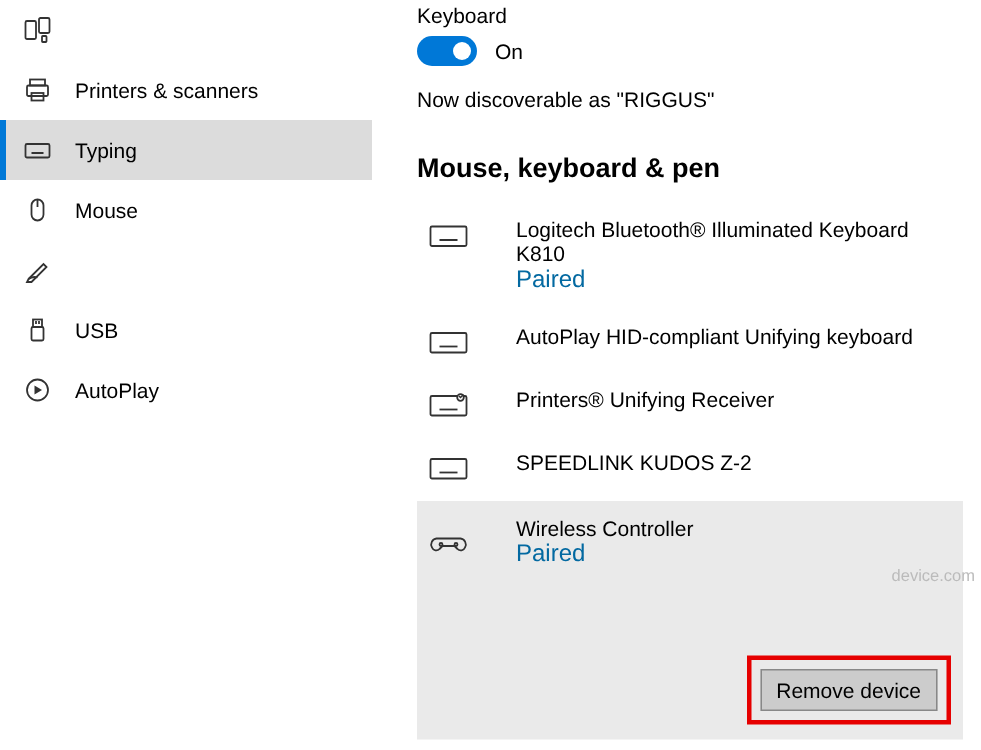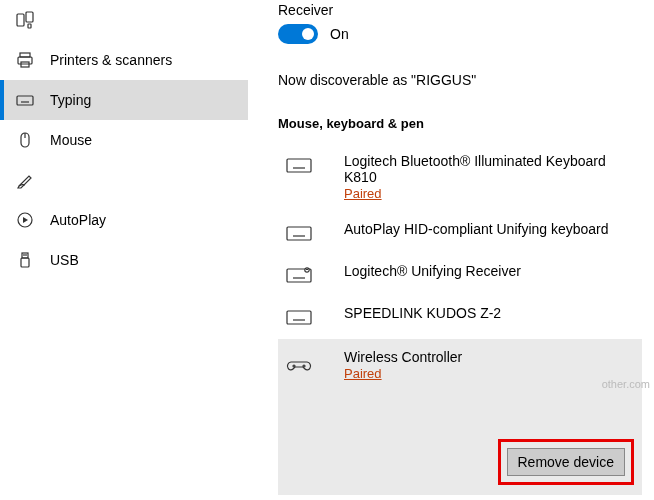--- a/index.html
+++ b/index.html
@@ -5,32 +5,32 @@
     * { box-sizing: border-box; margin: 0; padding: 0; }
     body { font-family: "Segoe UI", -apple-system, sans-serif; font-size: 14px; color: #000; background: #fff; width: 654px; height: 500px; overflow: hidden; display: flex; }
     .sidebar { width: 248px; background: #fff; border-right: none; padding-top: 0; }
     .sidebar-item { display: flex; align-items: center; height: 40px; padding-left: 16px; gap: 16px; cursor: pointer; }
     .sidebar-item.active { background: #dcdcdc; position: relative; }
     .sidebar-item.active::before { content: ""; position: absolute; left: 0; top: 0; bottom: 0; width: 4px; background: #0078d7; }
     .sidebar-item .icon { width: 18px; height: 18px; display: flex; align-items: center; justify-content: center; flex-shrink: 0; }
     .icon svg { width: 18px; height: 18px; stroke: #333; fill: none; stroke-width: 1.2; }
     .main { flex: 1; padding: 0 12px 0 30px; overflow: hidden; }
     .section-title-small { font-size: 14px; font-weight: 400; margin-bottom: 6px; margin-top: 2px; }
-    .toggle-row { display: flex; align-items: center; gap: 12px; margin-bottom: 28px; }
+    .toggle-row { display: flex; align-items: center; gap: 12px; margin-bottom: 14px; }
     .toggle { width: 40px; height: 20px; background: #0078d7; border-radius: 10px; position: relative; cursor: pointer; }
     .toggle::after { content: ""; position: absolute; width: 12px; height: 12px; background: #fff; border-radius: 50%; top: 4px; right: 4px; }
     .discover-text { font-size: 14px; margin-bottom: 28px; }
-    .section-header { font-size: 13px; font-weight: 600; margin-bottom: 12px; }
+    .section-header { font-size: 18px; font-weight: 600; margin-bottom: 12px; }
     .device-row { display: flex; align-items: flex-start; gap: 32px; padding: 10px 8px; }
     .device-row.selected { background: #eaeaea; padding-bottom: 10px; flex-wrap: wrap; border: none; margin-top: 2px; align-items: center; }
     .device-icon { width: 26px; height: 20px; display: flex; align-items: center; justify-content: center; flex-shrink: 0; margin-top: 2px; }
     .device-icon svg { width: 26px; height: 20px; stroke: #333; fill: none; stroke-width: 1.2; }
     .device-info { display: flex; flex-direction: column; gap: 1px; }
     .device-name { font-size: 14px; }
-    .device-status { font-size: 13px; color: #c2410c; text-decoration: underline; }
+    .device-status { font-size: 16px; color: #0369a1; }
     .remove-wrap { width: 100%; display: flex; justify-content: flex-end; margin-top: 26px; }
     .remove-highlight { border: 3px solid #e60000; padding: 6px; }
     .remove-btn { background: #ccc; border: 1px solid #888; padding: 5px 10px; font-size: 14px; cursor: pointer; font-family: inherit; }
     .audio-header { font-size: 19px; font-weight: 700; margin-top: 32px; margin-bottom: 10px; }
     .watermark { position: absolute; right: 4px; bottom: 110px; font-size: 11px; color: #bbb; writing-mode: horizontal-tb; }
   </style>
 </head>
 <body>
 
 <div class="sidebar">
@@ -79,41 +79,41 @@
     <span class="icon">
         <svg viewBox="0 0 18 18">
           <path d="M3 15 L13 5 L15 7 L5 17 L2 17 Z"></path>
           <path d="M3 15 Q6 13 9 14"></path>
         </svg>
       </span>
   </div>
   <div class="sidebar-item">
     <span class="icon">
         <svg viewBox="0 0 18 18">
-          <circle cx="9" cy="9" r="7"></circle>
-          <polygon points="7,6 7,12 12,9" fill="#333" stroke="none"></polygon>
-        </svg>
-      </span>
-    <span>AutoPlay</span>
-  </div>
-  <div class="sidebar-item">
-    <span class="icon">
-        <svg viewBox="0 0 18 18">
           <rect x="6" y="2" width="6" height="5"></rect>
           <rect x="5" y="7" width="8" height="9" rx="1"></rect>
           <line x1="8" y1="3" x2="8" y2="5"></line>
           <line x1="10" y1="3" x2="10" y2="5"></line>
         </svg>
       </span>
     <span>USB</span>
   </div>
+  <div class="sidebar-item">
+    <span class="icon">
+        <svg viewBox="0 0 18 18">
+          <circle cx="9" cy="9" r="7"></circle>
+          <polygon points="7,6 7,12 12,9" fill="#333" stroke="none"></polygon>
+        </svg>
+      </span>
+    <span>AutoPlay</span>
+  </div>
 </div>
 
 <div class="main">
-  <div class="section-title-small">Receiver</div>
+  <div class="section-title-small">Keyboard</div>
   <div class="toggle-row">
     <div class="toggle"></div>
     <span>On</span>
   </div>
   <div class="discover-text">Now discoverable as "RIGGUS"</div>
 
   <div class="section-header">Mouse, keyboard &amp; pen</div>
 
   <div class="device-row">
     <span class="device-icon">
@@ -153,21 +153,21 @@
   <div class="device-row">
     <span class="device-icon">
         <svg viewBox="0 0 26 18">
           <rect x="1" y="3" width="24" height="13" rx="1"></rect>
           <circle cx="21" cy="4" r="2.2" fill="#fff"></circle>
           <path d="M20 3 l1 1 l2-2" stroke-width="1"></path>
           <line x1="7" y1="12" x2="19" y2="12"></line>
         </svg>
       </span>
     <div class="device-info">
-      <span class="device-name">Logitech® Unifying Receiver</span>
+      <span class="device-name">Printers® Unifying Receiver</span>
     </div>
   </div>
 
   <div class="device-row">
     <span class="device-icon">
         <svg viewBox="0 0 26 18">
           <rect x="1" y="3" width="24" height="13" rx="1"></rect>
           <line x1="5" y1="7" x2="5" y2="7"></line>
           <line x1="9" y1="7" x2="9" y2="7"></line>
           <line x1="13" y1="7" x2="13" y2="7"></line>
@@ -197,13 +197,13 @@
       <div class="remove-highlight">
         <button class="remove-btn">Remove device</button>
       </div>
     </div>
   </div>
 
   <div class="audio-header">Audio</div>
 
 </div>
 
-<div class="watermark">other.com</div>
+<div class="watermark">device.com</div>
 
 </body></html>

